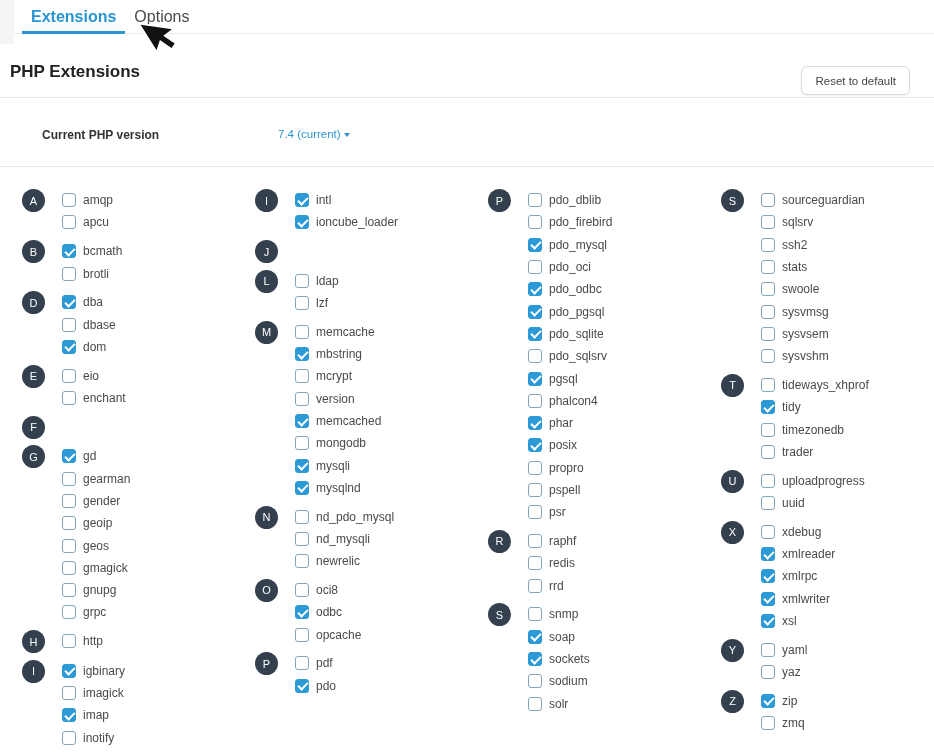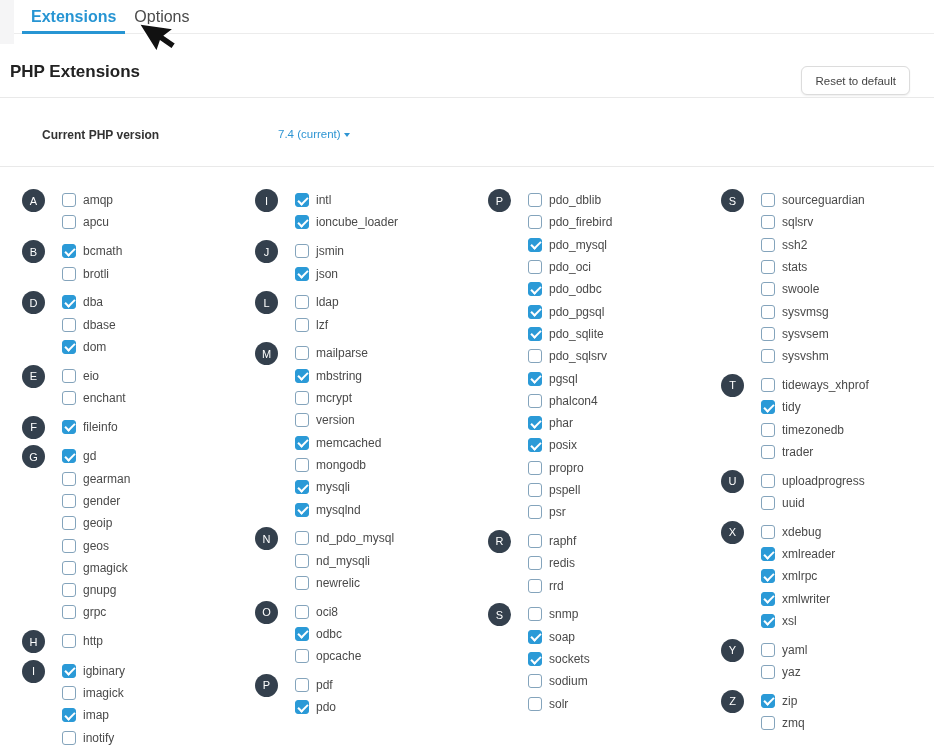--- a/index.html
+++ b/index.html
@@ -137,26 +137,20 @@
             <span class="ext-label">eio</span>
           </div>
           <div class="ext-item">
             <div class="cb"></div>
             <span class="ext-label">enchant</span>
           </div>
         </div>
       </div>
       <div class="ext-group">
         <div class="badge">F</div>
-        <div class="ext-items">
-          <div class="ext-item">
-            <div class="cb checked"></div>
-            <span class="ext-label">fileinfo</span>
-          </div>
-        </div>
       </div>
       <div class="ext-group">
         <div class="badge">G</div>
         <div class="ext-items">
           <div class="ext-item">
             <div class="cb checked"></div>
             <span class="ext-label">gd</span>
           </div>
           <div class="ext-item">
             <div class="cb"></div>
@@ -228,50 +222,40 @@
             <span class="ext-label">intl</span>
           </div>
           <div class="ext-item">
             <div class="cb checked"></div>
             <span class="ext-label">ioncube_loader</span>
           </div>
         </div>
       </div>
       <div class="ext-group">
         <div class="badge">J</div>
-        <div class="ext-items">
-          <div class="ext-item">
-            <div class="cb"></div>
-            <span class="ext-label">jsmin</span>
-          </div>
-          <div class="ext-item">
-            <div class="cb checked"></div>
-            <span class="ext-label">json</span>
-          </div>
-        </div>
       </div>
       <div class="ext-group">
         <div class="badge">L</div>
         <div class="ext-items">
           <div class="ext-item">
             <div class="cb"></div>
             <span class="ext-label">ldap</span>
           </div>
           <div class="ext-item">
             <div class="cb"></div>
             <span class="ext-label">lzf</span>
           </div>
         </div>
       </div>
       <div class="ext-group">
         <div class="badge">M</div>
         <div class="ext-items">
           <div class="ext-item">
             <div class="cb"></div>
-            <span class="ext-label">mailparse</span>
+            <span class="ext-label">memcache</span>
           </div>
           <div class="ext-item">
             <div class="cb checked"></div>
             <span class="ext-label">mbstring</span>
           </div>
           <div class="ext-item">
             <div class="cb"></div>
             <span class="ext-label">mcrypt</span>
           </div>
           <div class="ext-item">

